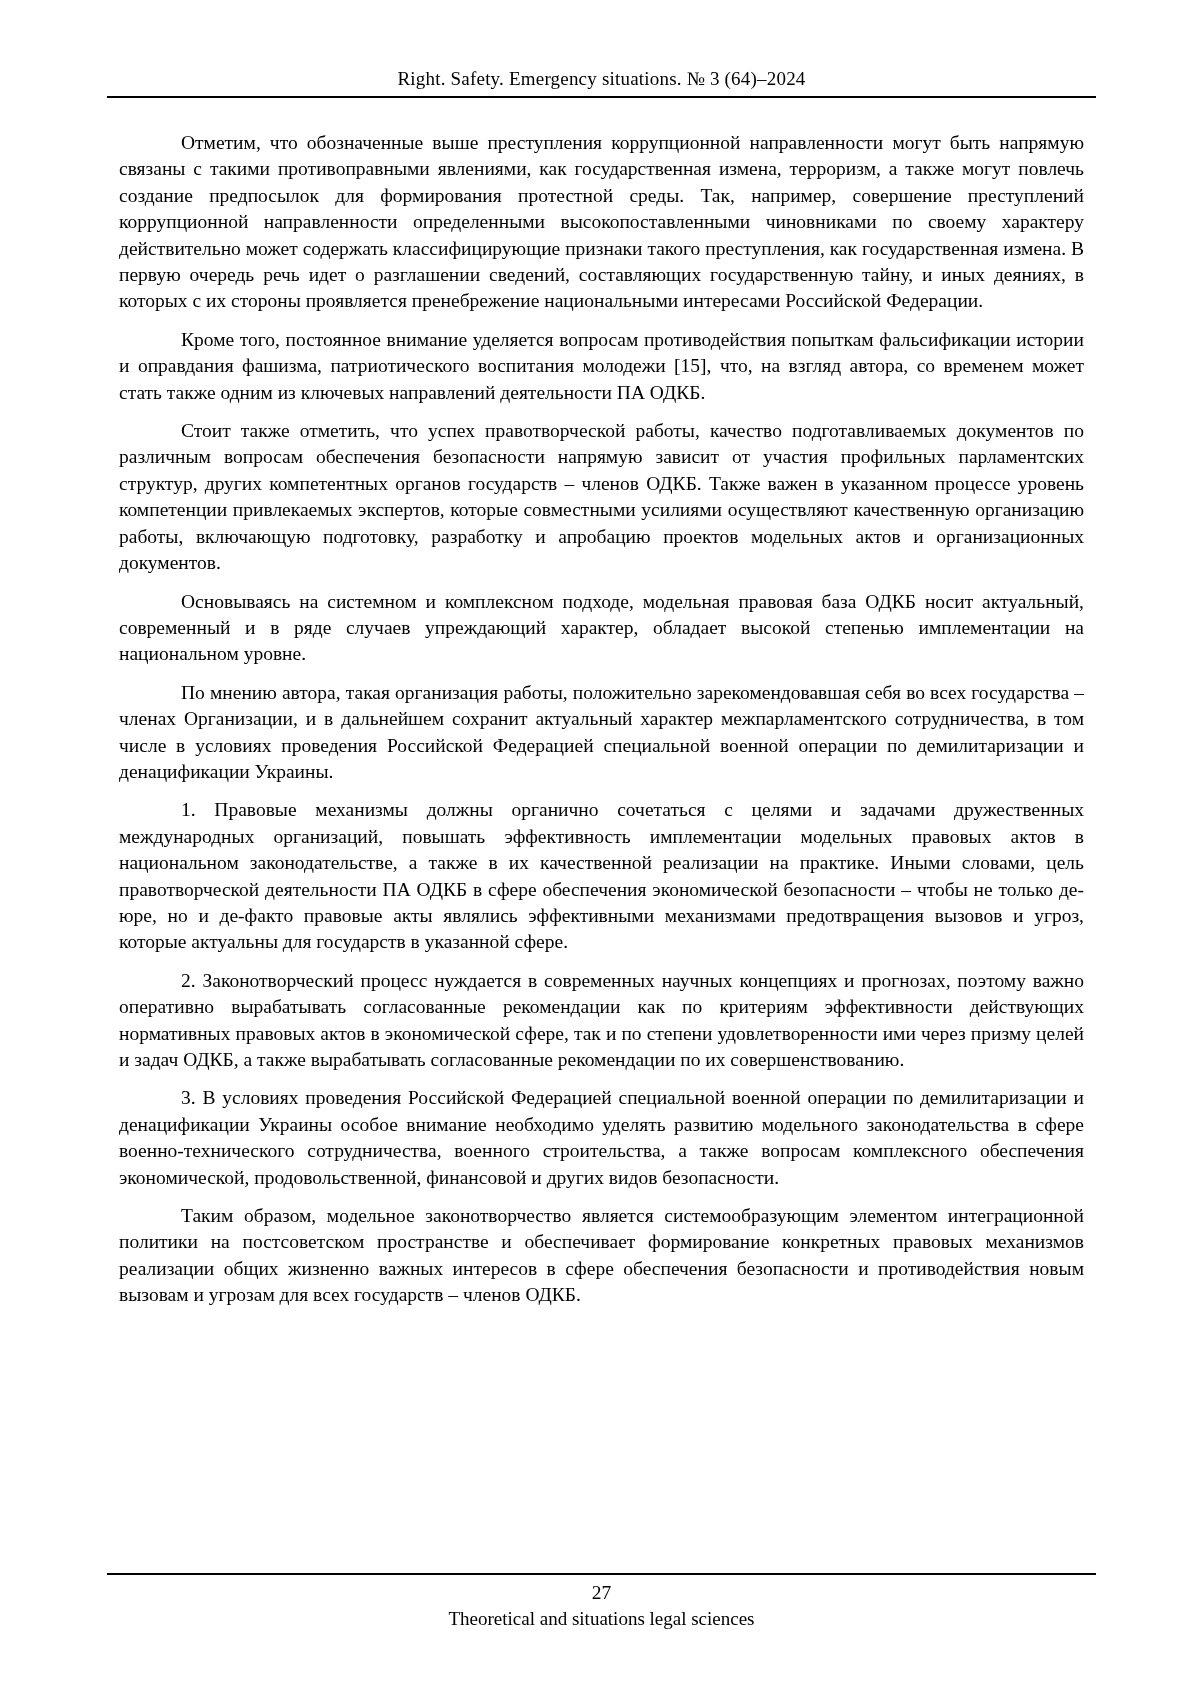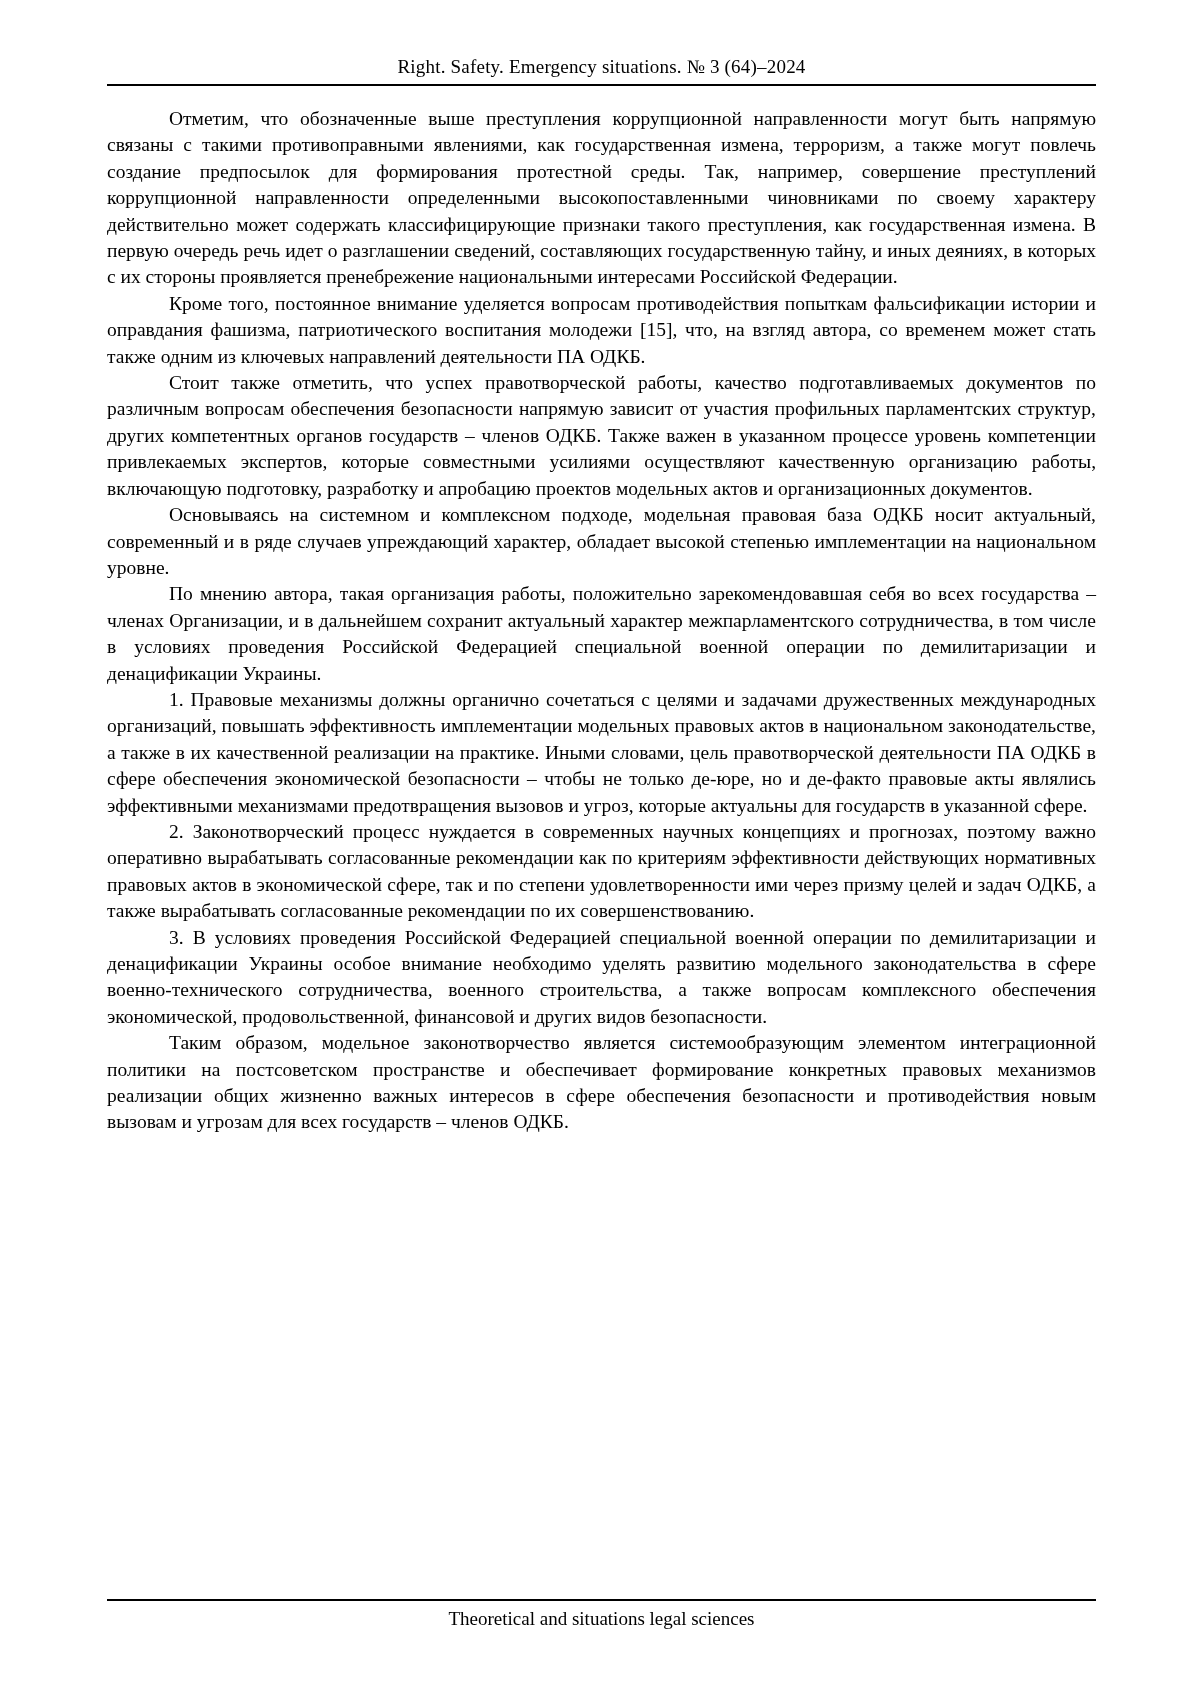--- a/index.html
+++ b/index.html
@@ -18,35 +18,36 @@
     color: #000000;
     overflow: hidden;
   }
   .page-header {
     padding-top: 56px;
     text-align: center;
   }
   .header-text {
     font-size: 19px;
     letter-spacing: 0.2px;
+    margin-top: 12px;
   }
   .rule {
     border: none;
     border-top: 2px solid #000000;
     margin: 6px 0 0 0;
     height: 0;
   }
   .article-body {
     padding-top: 20px;
     font-size: 19.5px;
     line-height: 26.4px;
     text-align: justify;
   }
   .article-body p {
-    margin: 0;
+    margin: 12px;
     text-indent: 62px;
   }
   .page-footer {
     position: absolute;
     left: 107px;
     right: 104px;
     bottom: 66px;
     text-align: center;
   }
   .footer-rule {
@@ -78,16 +79,17 @@
     <p>Основываясь на системном и комплексном подходе, модельная правовая база ОДКБ носит актуальный, современный и в ряде случаев упреждающий характер, обладает высокой степенью имплементации на национальном уровне.</p>
     <p>По мнению автора, такая организация работы, положительно зарекомендовавшая себя во всех государства – членах Организации, и в дальнейшем сохранит актуальный характер межпарламентского сотрудничества, в том числе в условиях проведения Российской Федерацией специальной военной операции по демилитаризации и денацификации Украины.</p>
     <p>1. Правовые механизмы должны органично сочетаться с целями и задачами дружественных международных организаций, повышать эффективность имплементации модельных правовых актов в национальном законодательстве, а также в их качественной реализации на практике. Иными словами, цель правотворческой деятельности ПА ОДКБ в сфере обеспечения экономической безопасности – чтобы не только де-юре, но и де-факто правовые акты являлись эффективными механизмами предотвращения вызовов и угроз, которые актуальны для государств в указанной сфере.</p>
     <p>2. Законотворческий процесс нуждается в современных научных концепциях и прогнозах, поэтому важно оперативно вырабатывать согласованные рекомендации как по критериям эффективности действующих нормативных правовых актов в экономической сфере, так и по степени удовлетворенности ими через призму целей и задач ОДКБ, а также вырабатывать согласованные рекомендации по их совершенствованию.</p>
     <p>3. В условиях проведения Российской Федерацией специальной военной операции по демилитаризации и денацификации Украины особое внимание необходимо уделять развитию модельного законодательства в сфере военно-технического сотрудничества, военного строительства, а также вопросам комплексного обеспечения экономической, продовольственной, финансовой и других видов безопасности.</p>
     <p>Таким образом, модельное законотворчество является системообразующим элементом интеграционной политики на постсоветском пространстве и обеспечивает формирование конкретных правовых механизмов реализации общих жизненно важных интересов в сфере обеспечения безопасности и противодействия новым вызовам и угрозам для всех государств – членов ОДКБ.</p>
   </main>
 
   <footer class="page-footer">
     <hr class="rule footer-rule">
+    <div class="page-number">27</div>
     <div class="footer-title">Theoretical and situations legal sciences</div>
   </footer>
 
 </div>
 
 </body></html>

